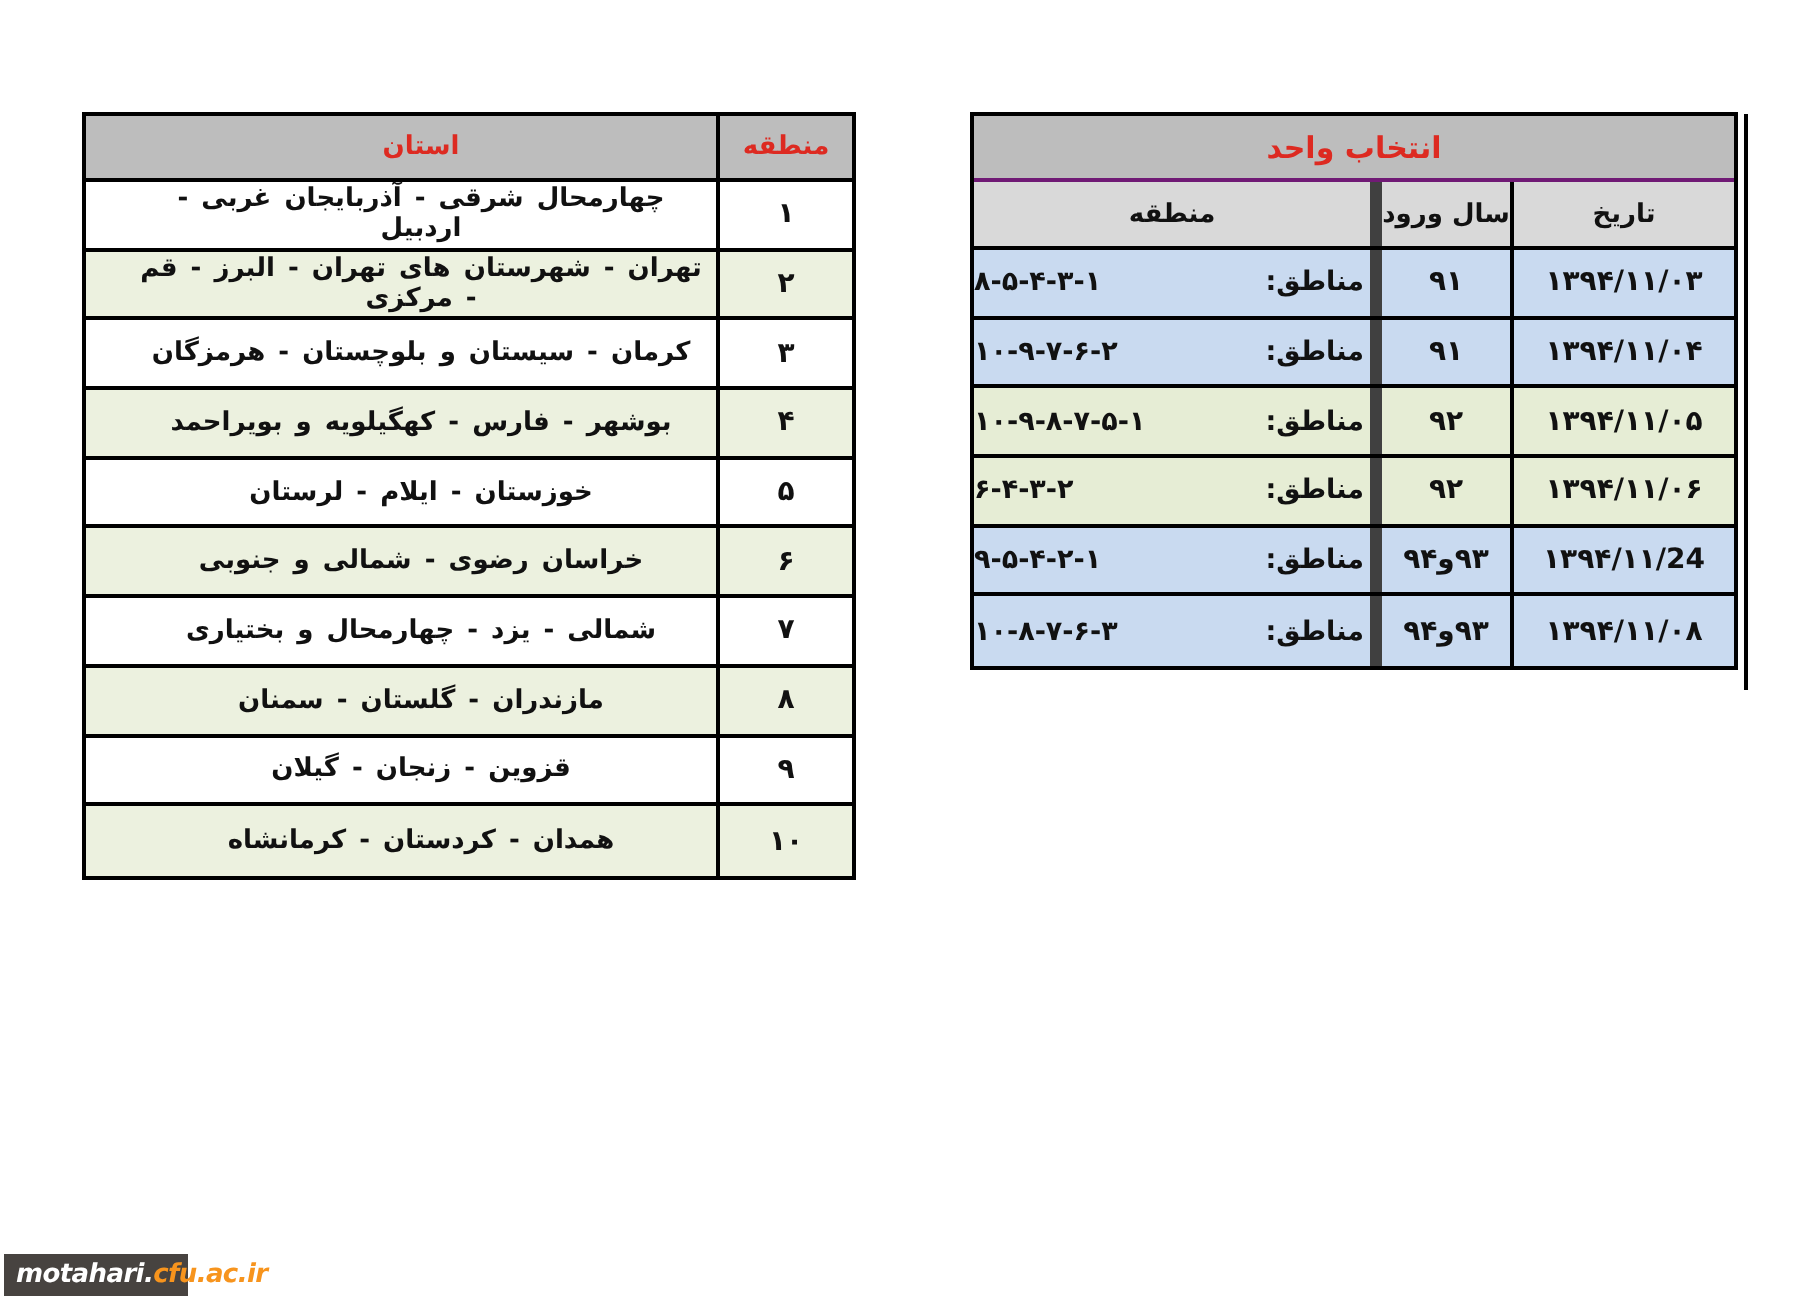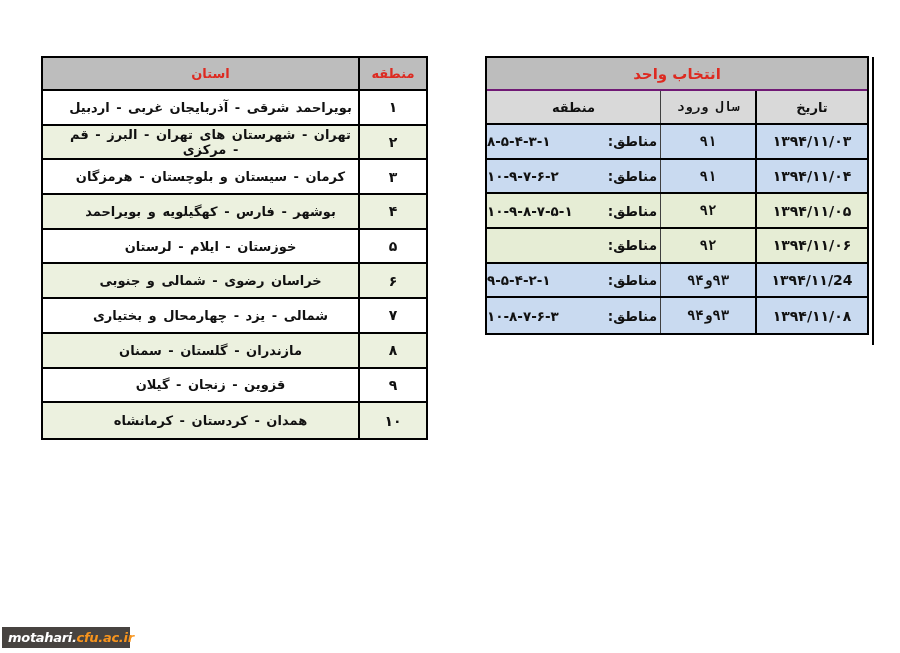--- a/index.html
+++ b/index.html
@@ -35,53 +35,53 @@
   .r-title {
     height:33px; background:#bdbdbd; border-bottom:2px solid #701a75;
     display:flex; align-items:center; justify-content:center;
     color:#dd2a21; font-weight:bold; font-size:15px;
   }
   .r-head { height:34px; background:#d9d9d9; border-bottom:2px solid #000; }
   .r-head .cell { font-size:13px; }
   .r-row { height:34.7px; border-bottom:2px solid #000; }
   .r-row:last-child { border-bottom:none; }
   .col-date { width:110px; font-size:14px; flex:none; }
-  .col-year { width:97px; border-left:1px solid #404040; border-right:2px solid #000; font-size:14px; flex:none;font-family:Liberation Mono, monospace; }
+  .col-year { width:72px; border-left:6px solid #404040; border-right:2px solid #000; font-size:14px; flex:none; }
   .col-regions { flex:1; position:relative; font-size:13.5px; }
   .regions-label { position:absolute; right:3px; top:50%; transform:translateY(-50%); font-weight:bold; }
   .regions-nums { width:100%; text-align:left; direction:ltr; unicode-bidi:isolate; font-weight:bold; }
   .row-blue { background:#c9daf0; }
   .row-green2 { background:#e6edd5; }
 
   
   .stray-line { position:absolute; left:872px; top:57px; width:2px; height:288px; background:#000; }
 
   
   .watermark {
-    position:absolute; left:2px; top:627px; width:128px; height:21px;
+    position:absolute; left:2px; top:627px; width:92px; height:21px;
     background:#474340; display:flex; align-items:center; padding-left:6px;
     font-style:italic; font-weight:bold; font-size:13px; letter-spacing:-0.3px;
   }
   .wm-site { color:#ffffff; }
   .wm-domain { color:#f7941d; }
 </style>
 </head>
 <body>
 
 <div class="page">
 
   <div class="tbl left-tbl">
     <div class="trow l-head">
       <div class="cell col-region">منطقه</div>
       <div class="cell col-prov">استان</div>
     </div>
 
     <div class="trow l-row row-white">
       <div class="cell col-region">۱</div>
-      <div class="cell col-prov">بویراحمد شرقی - آذربایجان غربی - اردبیل</div>
+      <div class="cell col-prov">چهارمحال شرقی - آذربایجان غربی - اردبیل</div>
     </div>
     <div class="trow l-row row-green">
       <div class="cell col-region">۲</div>
       <div class="cell col-prov">تهران - شهرستان های تهران - البرز - قم - مرکزی</div>
     </div>
     <div class="trow l-row row-white">
       <div class="cell col-region">۳</div>
       <div class="cell col-prov">کرمان - سیستان و بلوچستان - هرمزگان</div>
     </div>
     <div class="trow l-row row-green">
@@ -145,20 +145,21 @@
       <div class="cell col-regions">
         <span class="regions-label">مناطق:</span>
         <span class="regions-nums">۱۰-۹-۸-۷-۵-۱</span>
       </div>
     </div>
     <div class="trow r-row row-green2">
       <div class="cell col-date">۱۳۹۴/۱۱/۰۶</div>
       <div class="cell col-year">۹۲</div>
       <div class="cell col-regions">
         <span class="regions-label">مناطق:</span>
+        <span class="regions-nums">۶-۴-۳-۲</span>
       </div>
     </div>
     <div class="trow r-row row-blue">
       <div class="cell col-date">۱۳۹۴/۱۱/24</div>
       <div class="cell col-year">۹۳و۹۴</div>
       <div class="cell col-regions">
         <span class="regions-label">مناطق:</span>
         <span class="regions-nums">۹-۵-۴-۲-۱</span>
       </div>
     </div>

